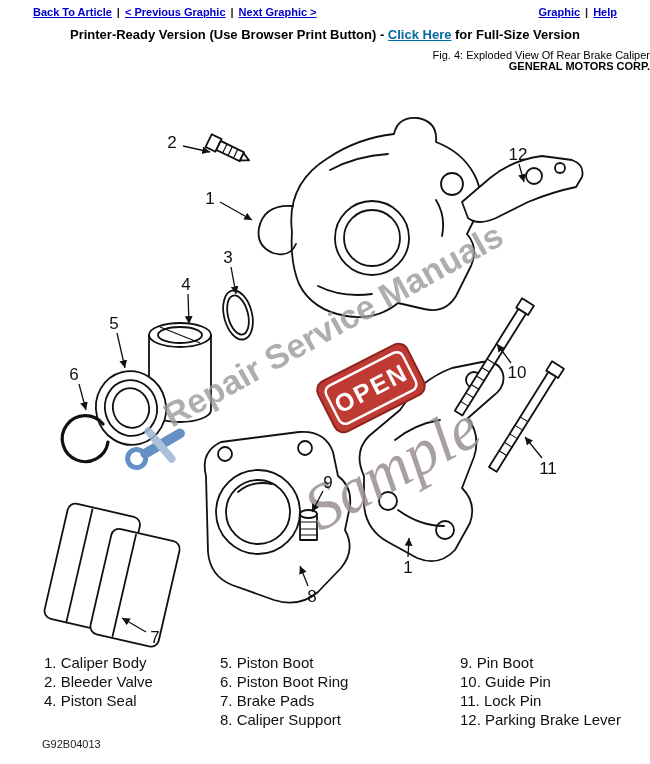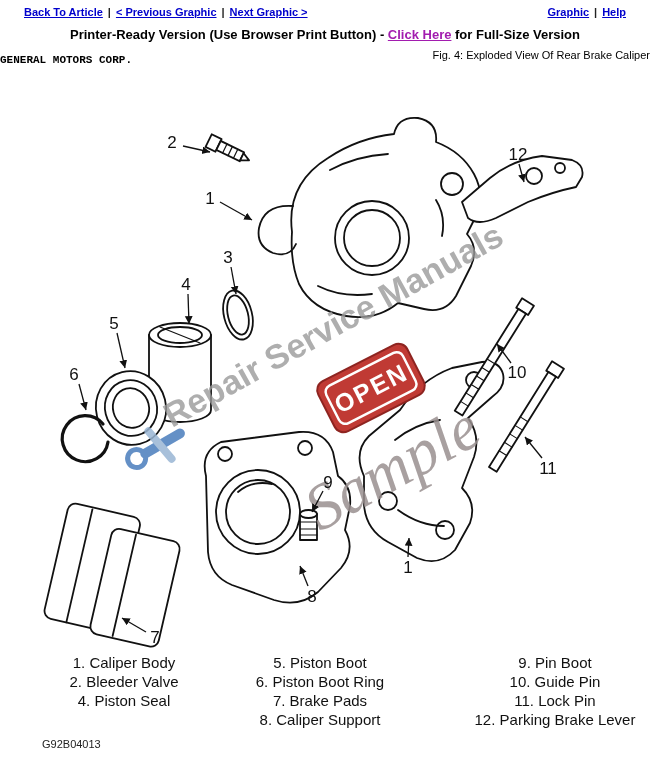--- a/index.html
+++ b/index.html
@@ -1,28 +1,28 @@
 <!DOCTYPE html>
 <html><head>
 <meta charset="utf-8">
 <style>
   html,body{margin:0;padding:0;background:#fff;}
   .page{position:relative;width:650px;height:764px;background:#fff;overflow:hidden;
         font-family:"Liberation Sans",sans-serif;color:#000;}
   .nav{position:absolute;top:6px;left:0;right:0;display:flex;justify-content:space-between;
-       padding:0 24px;font-size:11px;font-weight:bold;}
+       padding:0 33px;font-size:11px;font-weight:bold;}
   .nav a{color:#0000cc;text-decoration:underline;cursor:pointer;}
   .sep{color:#222;margin:0 5px;font-weight:bold;}
   .title{position:absolute;top:27px;width:100%;text-align:center;font-size:13px;font-weight:bold;}
-  .title a{color:#a21caf;text-decoration:underline;cursor:pointer;}
+  .title a{color:#0369a1;text-decoration:underline;cursor:pointer;}
   .figcap{position:absolute;top:49px;width:100%;text-align:right;font-size:11px;font-weight:normal;}
-  .mfr{position:absolute;top:54px;width:100%;text-align:left;font-size:11px;font-weight:bold;font-family:Liberation Mono, monospace;}
+  .mfr{position:absolute;top:60px;width:100%;text-align:right;font-size:11px;font-weight:bold;}
   svg.diagram{position:absolute;top:80px;left:0;}
   .legend{position:absolute;top:653px;left:44px;display:flex;font-size:15px;color:#111;}
-  .legend .col{display:flex;flex-direction:column;line-height:19px;text-align:center;}
+  .legend .col{display:flex;flex-direction:column;line-height:19px;}
   .legend .c1{width:160px;} .legend .c2{width:200px;margin-left:16px;} .legend .c3{width:190px;margin-left:40px;}
   .code{position:absolute;top:738px;left:42px;font-size:11px;color:#222;}
 </style>
 </head>
 <body>
 
 <div class="page">
 
   <div class="nav">
     <div>

